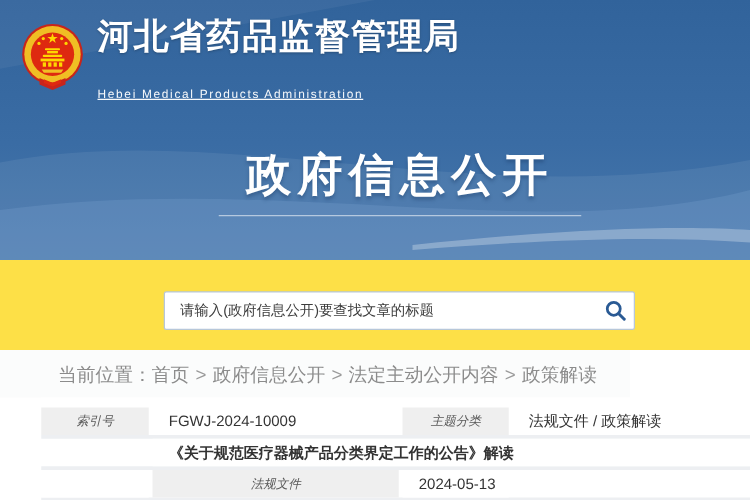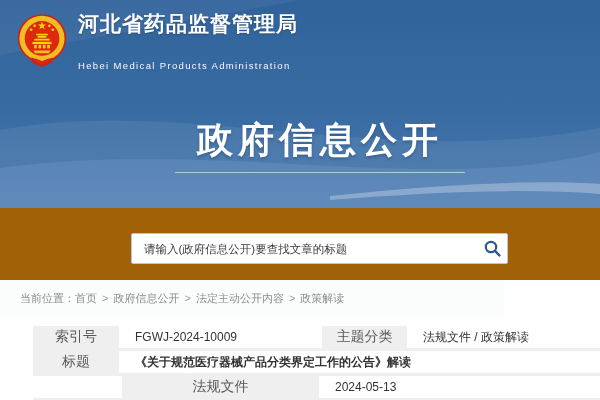--- a/index.html
+++ b/index.html
@@ -18,44 +18,44 @@
     overflow: hidden;
   }
   .banner-waves { position: absolute; top: 0; left: 0; }
   .brand {
     position: absolute; top: 10px; left: 16px;
     display: flex; align-items: center;
   }
   .emblem { width: 52px; height: 58px; }
   .brand-text { margin-left: 10px; color: #fff; }
   .org-cn {
-    font-size: 21px; font-weight: bold; letter-spacing: 1px;
+    font-size: 28px; font-weight: bold; letter-spacing: 1px;
     text-shadow: 0 1px 2px rgba(0,0,0,0.25);
     white-space: nowrap;
     text-align: right;
   }
   .org-en {
     margin-top: 22px; font-size: 9.5px; letter-spacing: 1.35px;
-    color: rgba(255,255,255,0.96); white-space: nowrap;
+    color: rgba(255,255,255,0.96); white-space: nowrap; text-decoration: underline;
   }
   .banner-title {
     position: absolute; top: 116px; left: 40px; width: 560px;
     text-align: center;
     font-size: 36px; font-weight: bold; letter-spacing: 5px;
     color: #ffffff; text-shadow: 0 2px 3px rgba(20,50,90,0.35);
   }
   .banner-line {
     position: absolute; top: 172px; left: 175px; width: 290px; height: 1px;
     background: rgba(255,255,255,0.55);
   }
 
   
   .search-strip {
     width: 600px; height: 72px;
-    background: #a16207;
+    background: #fde047;
     padding-top: 25px;
   }
   .search-box {
     margin-left: 131px; width: 377px; height: 31px;
     background: #ffffff;
     border: 1px solid #b7c7d9; border-radius: 2px;
     display: flex; align-items: center;
   }
   .search-box input {
     flex: 1; height: 100%; border: none; outline: none;
@@ -68,44 +68,46 @@
     width: 30px; height: 100%; border: none; background: transparent;
     display: flex; align-items: center; justify-content: center;
     cursor: pointer; padding: 0;
   }
 
   
   .breadcrumb-strip {
     width: 504px; height: 38px;
     background: #fbfcfc;
     padding: 11px 0 0 20px;
-    font-size: 11px; color: #8c8c8c;
+    font-size: 15px; color: #8c8c8c;
     white-space: nowrap;
+    text-align: center;
   }
   .breadcrumb-strip .crumb { color: #8c8c8c; text-decoration: none; cursor: pointer; }
   .breadcrumb-strip .sep { margin: 0 5px; color: #9a9a9a; }
 
   
   .doc-card {
     position: absolute; top: 318px; left: 33px;
     width: 620px;
     background: #ffffff;
     padding-top: 8px;
   }
   .trow {
     display: grid;
     grid-template-columns: 86px 197px 85px 1fr;
     column-gap: 3px;
     height: 25px;
     border-bottom: 3px solid #edeff2;
   }
   .tlabel {
-    background: #efefef; color: #595959; font-size: 14px;
+    background: #efefef; color: #595959; font-size: 10px;
     display: flex; align-items: center; justify-content: center;
     white-space: nowrap;
+    font-style: italic;
   }
   .tvalue {
     background: #ffffff; color: #333; font-size: 12px;
     display: flex; align-items: center; padding-left: 13px;
     white-space: nowrap; overflow: hidden;
   }
   .tvalue.span3 { grid-column: 2 / 5; font-weight: bold; }
 </style>
 </head>
 <body>
@@ -174,21 +176,20 @@
 </div>
 
 <div class="doc-card">
   <div class="trow">
     <div class="tlabel">索引号</div>
     <div class="tvalue">FGWJ-2024-10009</div>
     <div class="tlabel">主题分类</div>
     <div class="tvalue">法规文件 / 政策解读</div>
   </div>
   <div class="trow">
-    <div class="tlabel">标题</div>
     <div class="tvalue span3">《关于规范医疗器械产品分类界定工作的公告》解读</div>
   </div>
   <div class="trow">
     <div class="tvalue"></div>
     <div class="tlabel">法规文件</div>
     <div class="tvalue">2024-05-13</div>
   </div>
 </div>
 
 </body></html>

